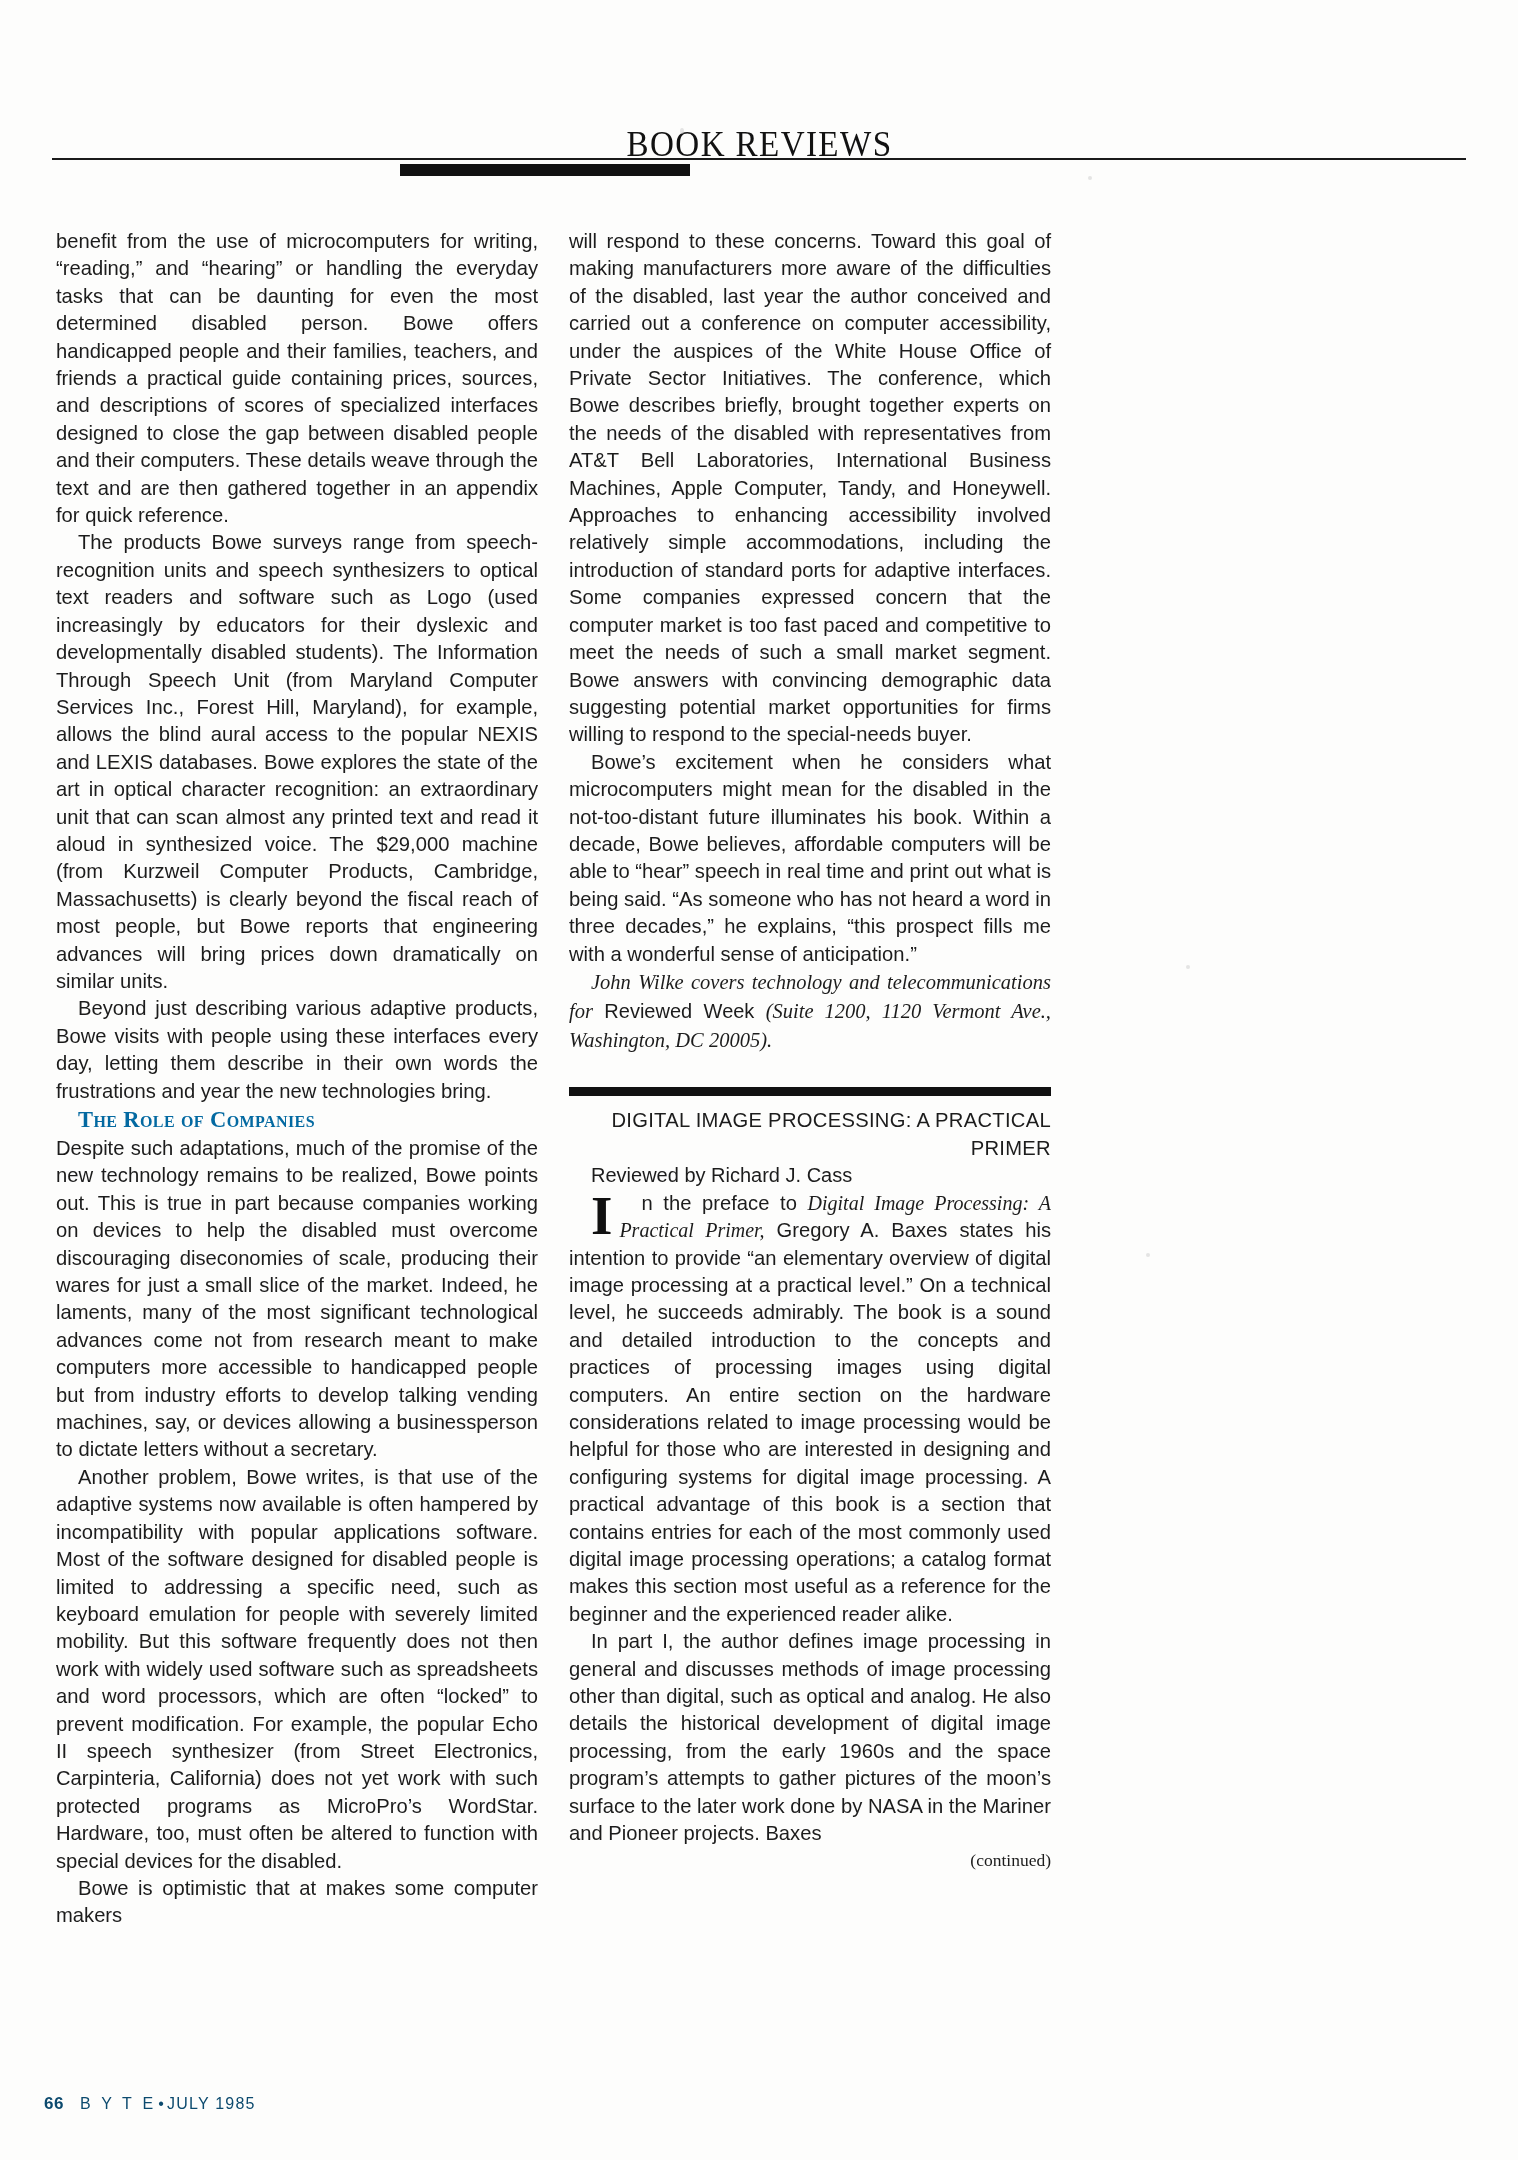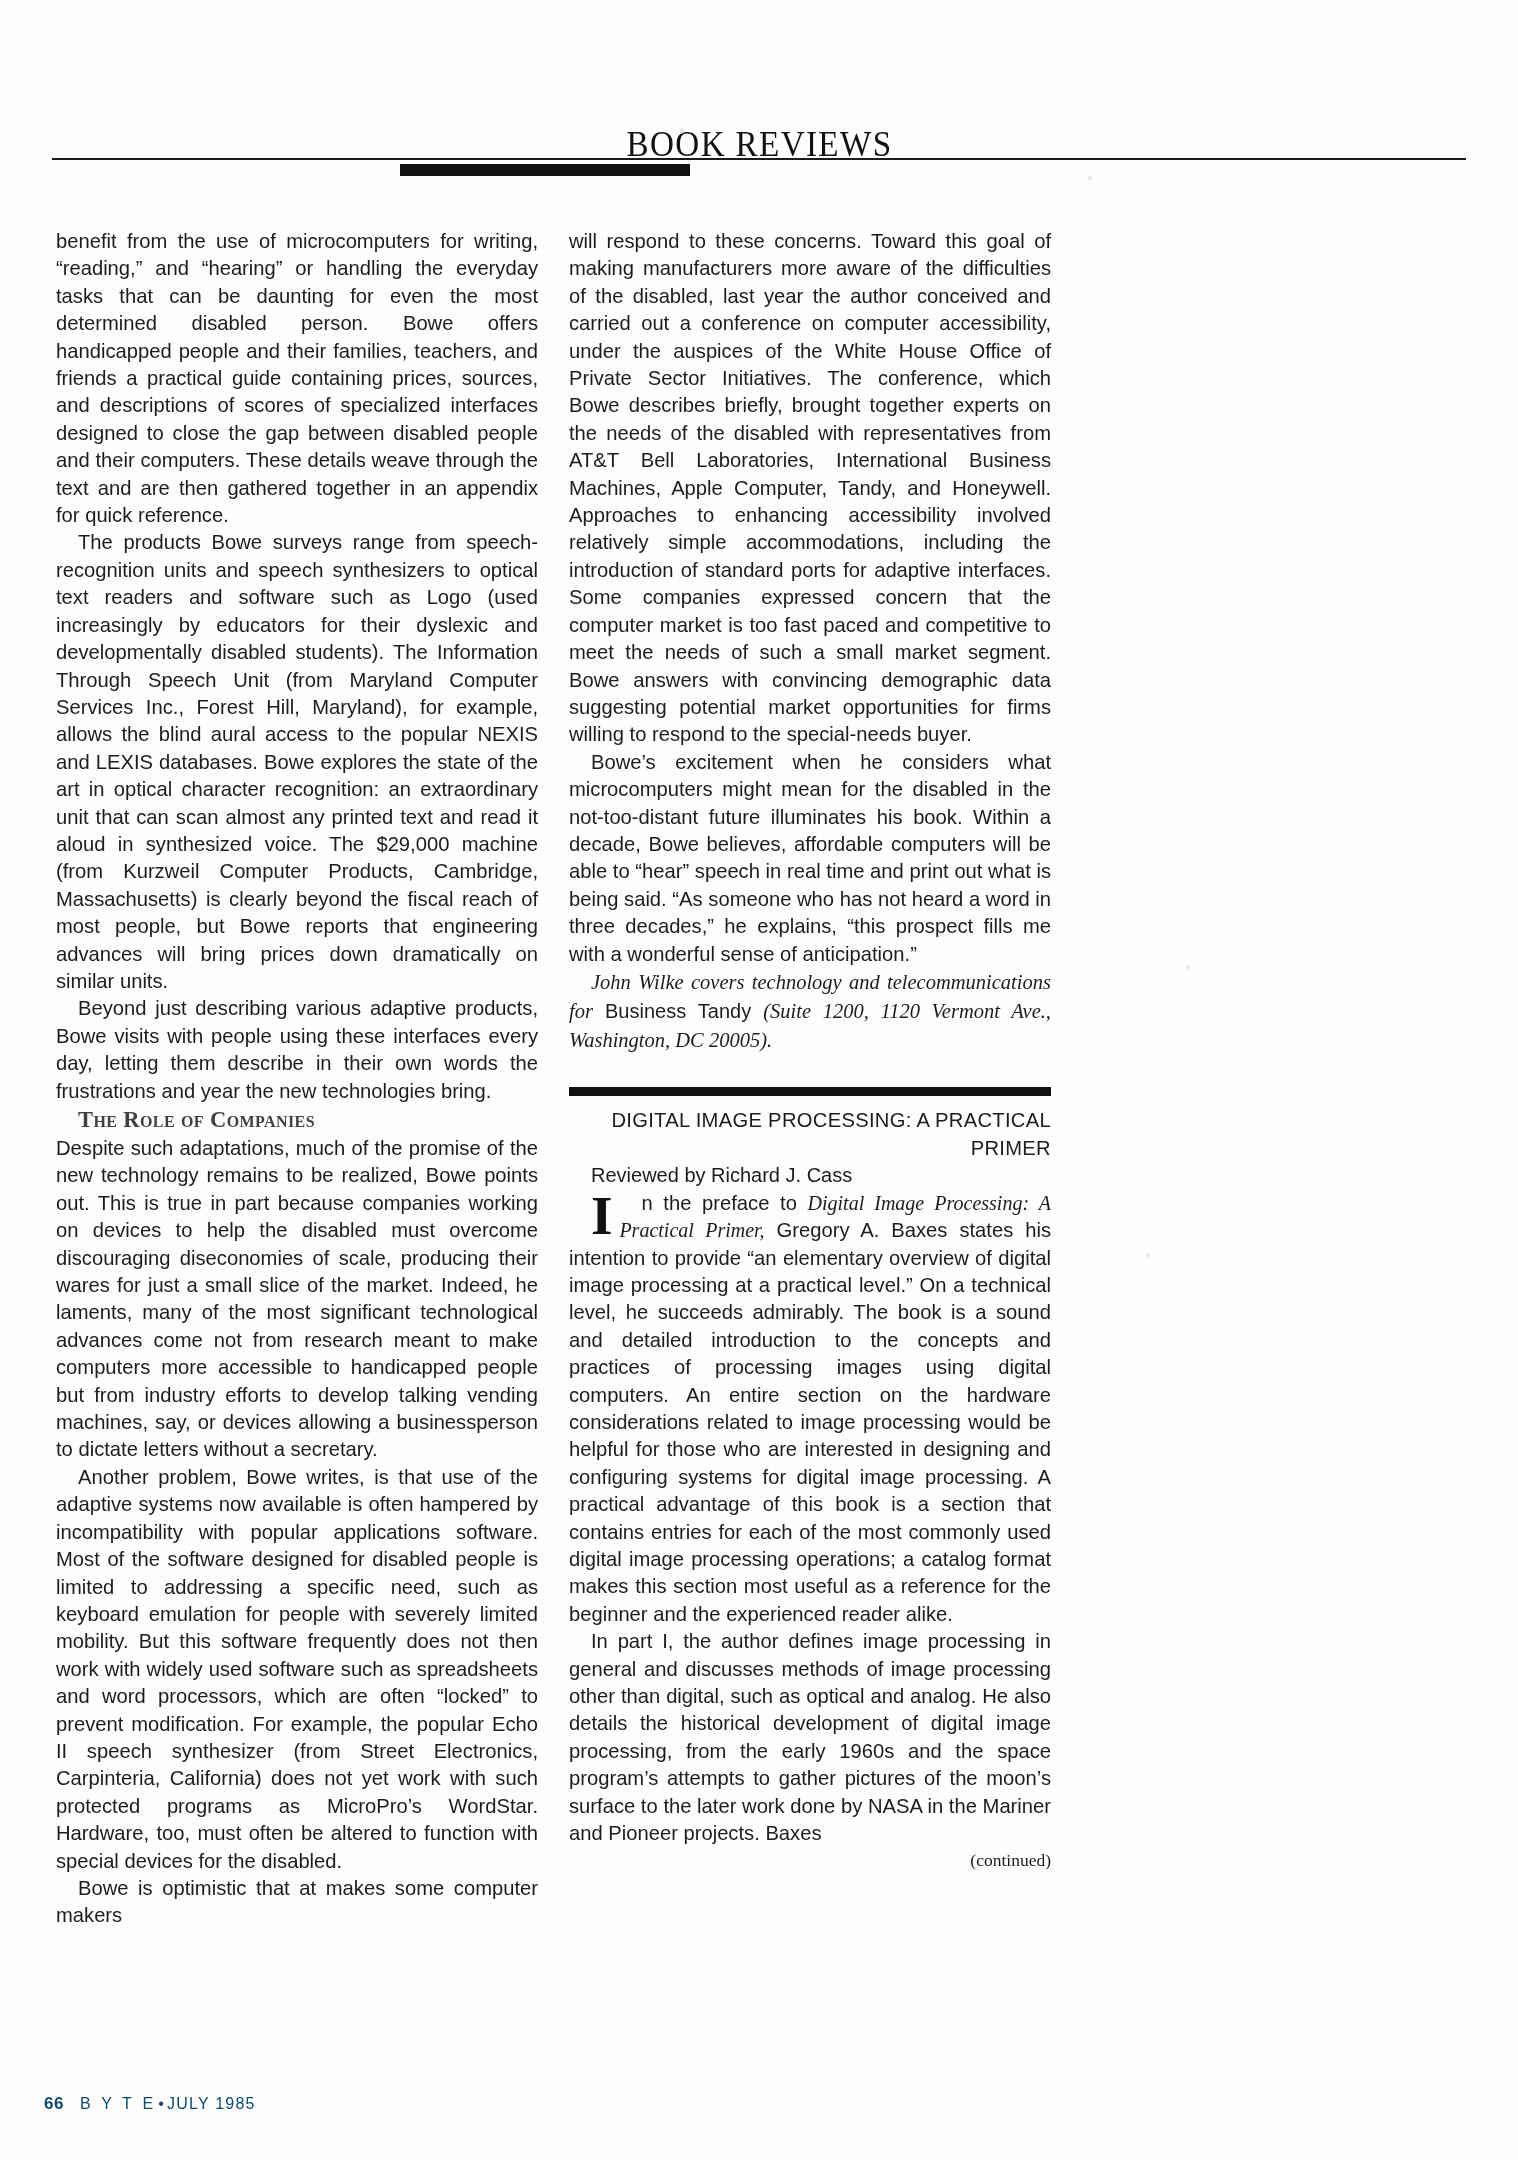--- a/index.html
+++ b/index.html
@@ -82,21 +82,21 @@
   .section-head {
     font-family: "Liberation Serif", serif;
     font-weight: bold;
     font-variant: small-caps;
     font-size: 22.5px;
     line-height: 30px;
     letter-spacing: 0.4px;
     text-align: left;
     text-indent: 0;
     margin-top: 20px;
-    color: #404040;
+    color: #0369a1;
   }
 
   
   .byline {
     font-family: "Liberation Serif", serif;
     font-style: italic;
     font-size: 20.5px;
     line-height: 29px;
     text-align: justify;
     text-indent: 0;
@@ -215,21 +215,21 @@
 
     <p class="first">Despite such adaptations, much of the promise of the new technology remains to be realized, Bowe points out. This is true in part because companies working on devices to help the disabled must overcome discouraging diseconomies of scale, producing their wares for just a small slice of the market. Indeed, he laments, many of the most significant technological advances come not from research meant to make computers more accessible to handicapped people but from industry efforts to develop talking vending machines, say, or devices allowing a businessperson to dictate letters without a secretary.</p>
     <p>Another problem, Bowe writes, is that use of the adaptive systems now available is often hampered by incompatibility with popular applications software. Most of the software designed for disabled people is limited to addressing a specific need, such as keyboard emulation for people with severely limited mobility. But this software frequently does not then work with widely used software such as spreadsheets and word processors, which are often “locked” to prevent modification. For example, the popular Echo II speech synthesizer (from Street Electronics, Carpinteria, California) does not yet work with such protected programs as MicroPro’s WordStar. Hardware, too, must often be altered to function with special devices for the disabled.</p>
     <p>Bowe is optimistic that at makes some computer makers</p>
   </div>
 
   <div class="col col-right">
     <p class="first">will respond to these concerns. Toward this goal of making manufacturers more aware of the difficulties of the disabled, last year the author conceived and carried out a conference on computer accessibility, under the auspices of the White House Office of Private Sector Initiatives. The conference, which Bowe describes briefly, brought together experts on the needs of the disabled with representatives from AT&amp;T Bell Laboratories, International Business Machines, Apple Computer, Tandy, and Honeywell. Approaches to enhancing accessibility involved relatively simple accommodations, including the introduction of standard ports for adaptive interfaces. Some companies expressed concern that the computer market is too fast paced and competitive to meet the needs of such a small market segment. Bowe answers with convincing demographic data suggesting potential market opportunities for firms willing to respond to the special-needs buyer.</p>
     <p>Bowe’s excitement when he considers what microcomputers might mean for the disabled in the not-too-distant future illuminates his book. Within a decade, Bowe believes, affordable computers will be able to “hear” speech in real time and print out what is being said. “As someone who has not heard a word in three decades,” he explains, “this prospect fills me with a wonderful sense of anticipation.”</p>
 
-    <p class="byline"><span>John Wilke covers technology and telecommunications for</span><span class="roman"> Business Tandy </span><span>(Suite 1200, 1120 Vermont Ave., Washington, DC 20005).</span></p>
+    <p class="byline"><span>John Wilke covers technology and telecommunications for</span><span class="roman"> Reviewed Week </span><span>(Suite 1200, 1120 Vermont Ave., Washington, DC 20005).</span></p>
 
     <div class="review-sep"></div>
 
     <p class="review-title">DIGITAL IMAGE PROCESSING: A PRACTICAL PRIMER</p>
     <p class="review-byline">Reviewed by Richard J. Cass</p>
 
     <p class="dropcap-para"><span class="dropcap">I</span><span>n the preface to </span><span class="ital">Digital Image Processing: A Practical Primer,</span><span> Gregory A. Baxes states his intention to provide “an elementary overview of digital image processing at a practical level.” On a technical level, he succeeds admirably. The book is a sound and detailed introduction to the concepts and practices of processing images using digital computers. An entire section on the hardware considerations related to image processing would be helpful for those who are interested in designing and configuring systems for digital image processing. A practical advantage of this book is a section that contains entries for each of the most commonly used digital image processing operations; a catalog format makes this section most useful as a reference for the beginner and the experienced reader alike.</span></p>
 
     <p>In part I, the author defines image processing in general and discusses methods of image processing other than digital, such as optical and analog. He also details the historical development of digital image processing, from the early 1960s and the space program’s attempts to gather pictures of the moon’s surface to the later work done by NASA in the Mariner and Pioneer projects. Baxes</p>
 

